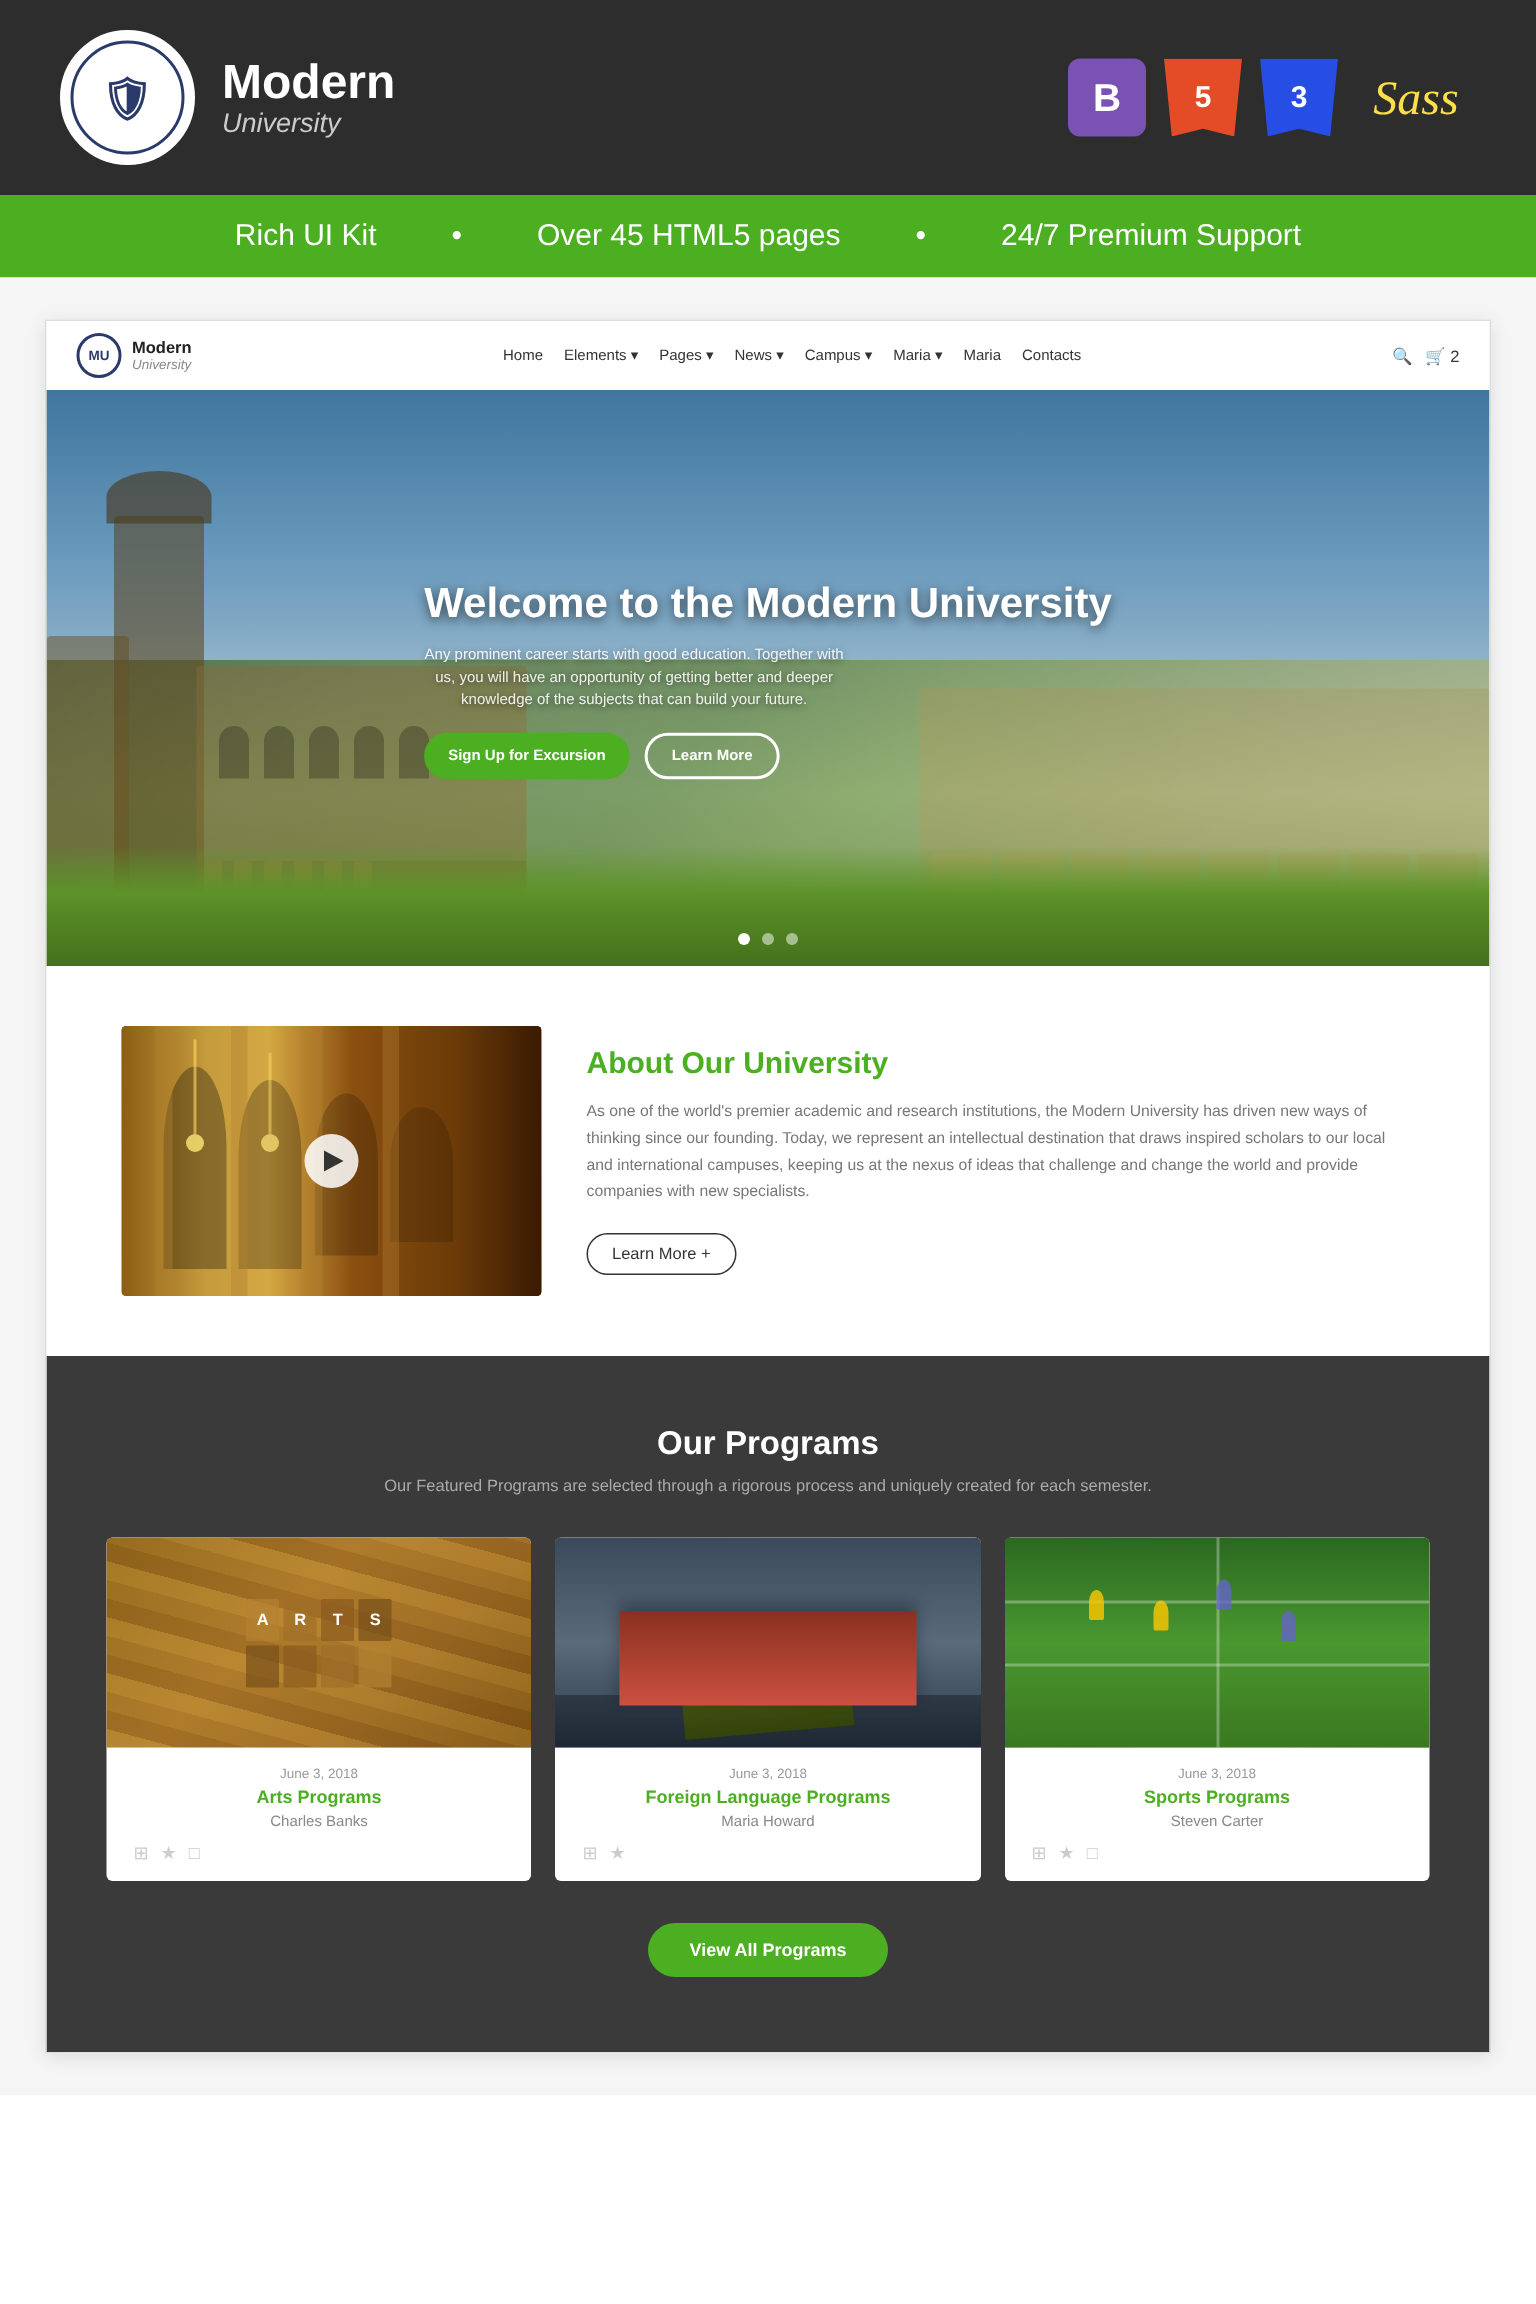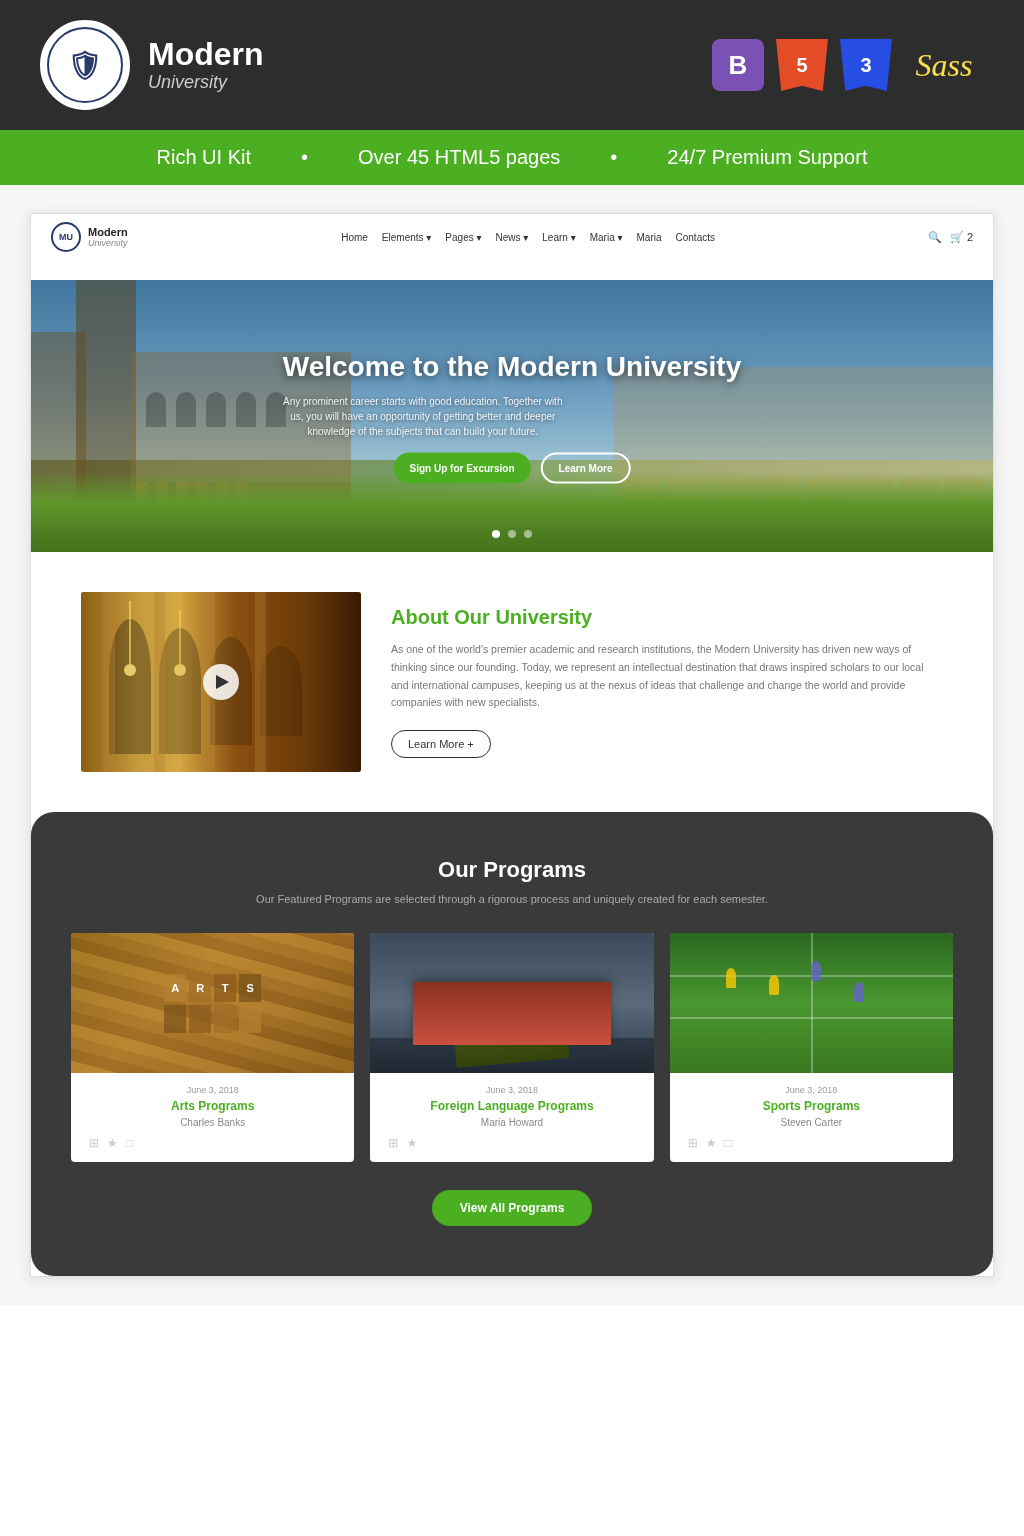--- a/index.html
+++ b/index.html
@@ -157,24 +157,23 @@
     .mini-nav a {
       font-size: 10px;
       color: #333;
       text-decoration: none;
     }
     .mini-nav-icons { display: flex; gap: 8px; align-items: center; font-size: 11px; color: #333; }
 
     
     .hero {
       position: relative;
-      height: 272px;
+      height: 384px;
       overflow: hidden;
       background: linear-gradient(135deg, #4a6741 0%, #7a9a6a 30%, #87a870 50%, #9ab87a 60%, #b8c89a 80%, #c8d8aa 100%);
-      margin-top: 20px;
     }
     .hero-bg {
       position: absolute; inset: 0;
       background:
         linear-gradient(to bottom, rgba(30,60,80,0.3) 0%, rgba(20,40,60,0.2) 40%, rgba(40,70,30,0.1) 70%, rgba(60,90,20,0.4) 100%);
     }
     
     .hero-grass {
       position: absolute;
       bottom: 0; left: 0; right: 0;
@@ -208,21 +207,20 @@
       font-size: 10px;
       color: rgba(255,255,255,0.9);
       max-width: 280px;
       line-height: 1.5;
       margin-bottom: 14px;
       text-shadow: 0 1px 4px rgba(0,0,0,0.5);
     }
     .hero-buttons {
       display: flex;
       gap: 10px;
-      justify-content: center;
     }
     .btn-green {
       background: #4caf21;
       color: #fff;
       border: none;
       padding: 8px 16px;
       border-radius: 20px;
       font-size: 10px;
       cursor: pointer;
       font-weight: 600;
@@ -309,21 +307,20 @@
       border-radius: 20px;
       font-size: 11px;
       cursor: pointer;
       color: #333;
     }
 
     
     .programs-section {
       background: #3a3a3a;
       padding: 45px 40px 50px;
-      border-radius: 23px;
     }
     .programs-title {
       text-align: center;
       color: #fff;
       font-size: 22px;
       font-weight: 700;
       margin-bottom: 10px;
     }
     .programs-sub {
       text-align: center;
@@ -479,21 +476,21 @@
         <div>
           <div class="mini-logo-text">Modern</div>
           <div class="mini-logo-sub">University</div>
         </div>
       </div>
       <div class="mini-nav">
         <a href="#">Home</a>
         <a href="#">Elements ▾</a>
         <a href="#">Pages ▾</a>
         <a href="#">News ▾</a>
-        <a href="#">Learn ▾</a>
+        <a href="#">Campus ▾</a>
         <a href="#">Maria ▾</a>
         <a href="#">Maria</a>
         <a href="#">Contacts</a>
       </div>
       <div class="mini-nav-icons">
         <span style="cursor:pointer;">🔍</span>
         <span style="cursor:pointer;">🛒 2</span>
       </div>
     </nav>
 

